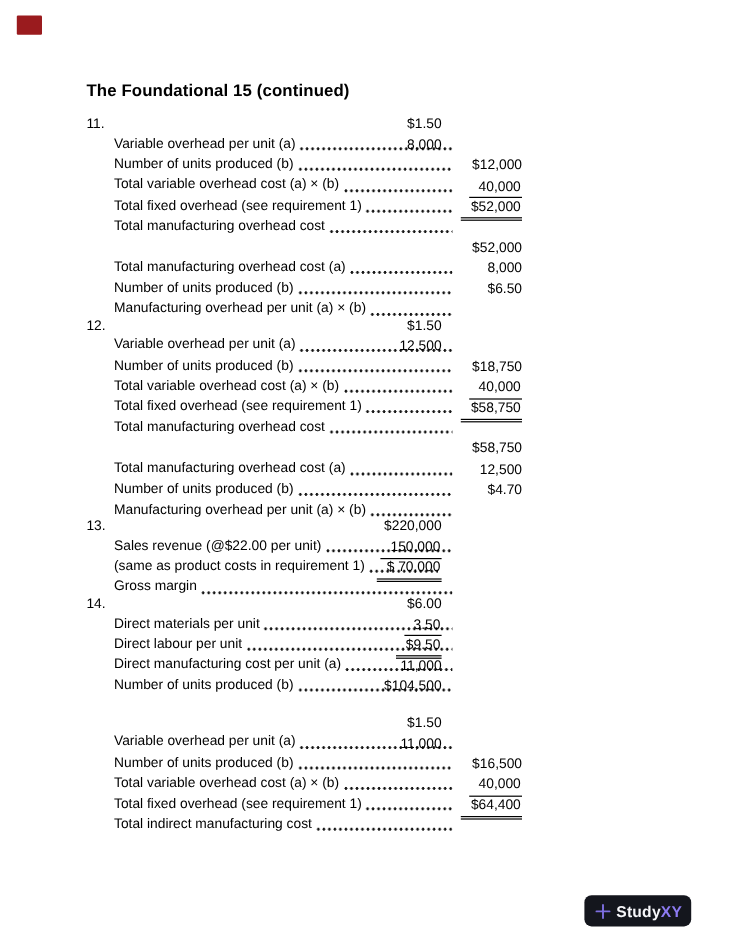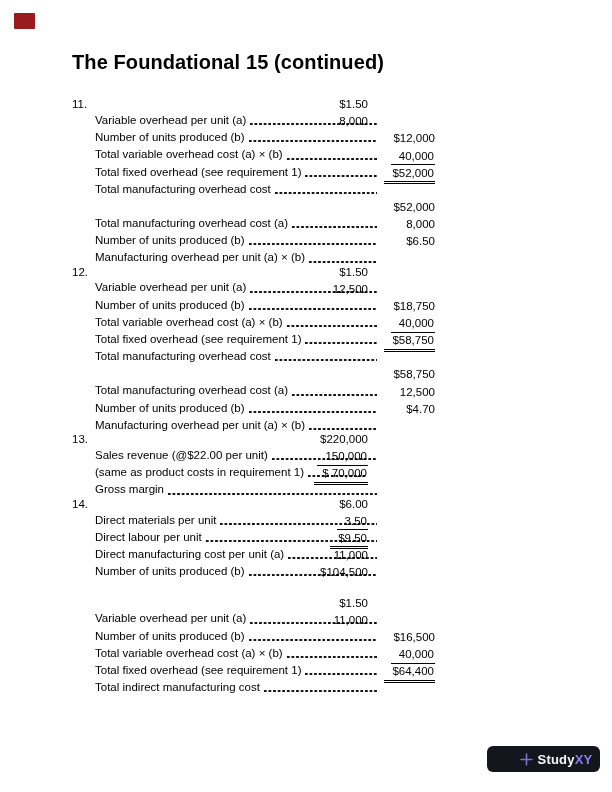--- a/index.html
+++ b/index.html
@@ -5,22 +5,22 @@
   html,body { margin:0; padding:0; background:#ffffff; }
   .page {
     position:relative; width:612px; height:792px; background:#ffffff;
     font-family:"Liberation Sans", sans-serif; color:#000; overflow:hidden;
   }
   .corner-mark {
     position:absolute; left:14px; top:13px; width:21px; height:16px;
     border-radius:1px;
   }
   .title {
-    position:absolute; left:72px; top:51px; margin:0;
-    font-size:20px; font-weight:bold; color:#000; white-space:nowrap;
+    position:absolute; left:72px; top:67px; margin:0;
+    font-size:14px; font-weight:bold; color:#000; white-space:nowrap;
     letter-spacing:0.1px;
     text-align:right;
   }
   .doc { position:absolute; left:0; top:96px; width:540px; }
   .block { margin:0; }
   .gap-line { margin-bottom:17px; }
   .gap-item { margin-bottom:13px; }
   .gap-none { margin-bottom:0; }
   .row { position:relative; height:17.2px; font-size:11.5px; line-height:17.2px; }
   .num { position:absolute; left:72px; top:0; white-space:nowrap; }
@@ -37,21 +37,21 @@
   }
   .val { position:absolute; top:0; text-align:right; white-space:nowrap; }
   .v1 { right:172px; }
   .v2 { right:105px; }
   .vtxt { display:inline-block; line-height:15.5px; }
   .u-single .vtxt { border-bottom:1px solid #000; padding:0 1px 0 8px; }
   .u-double .vtxt { border-bottom:3px double #000; padding:0 1px 0 8px; }
   .logo {
     position:absolute; left:487px; top:746px; width:89px; height:26px;
     background:#14161d; border-radius:6px;
-    display:flex; align-items:center; justify-content:center; gap:4px;padding-left:24px;
+    display:flex; align-items:center; justify-content:center; gap:4px;
   }
   .logo-plus { display:flex; align-items:center; }
   .logo-text { font-size:13px; font-weight:bold; letter-spacing:0.2px; }
   .logo-study { color:#f7f7fa; }
   .logo-xy { color:#8d7bf2; }
 </style>
 </head>
 <body>
 
 <div class="page">

